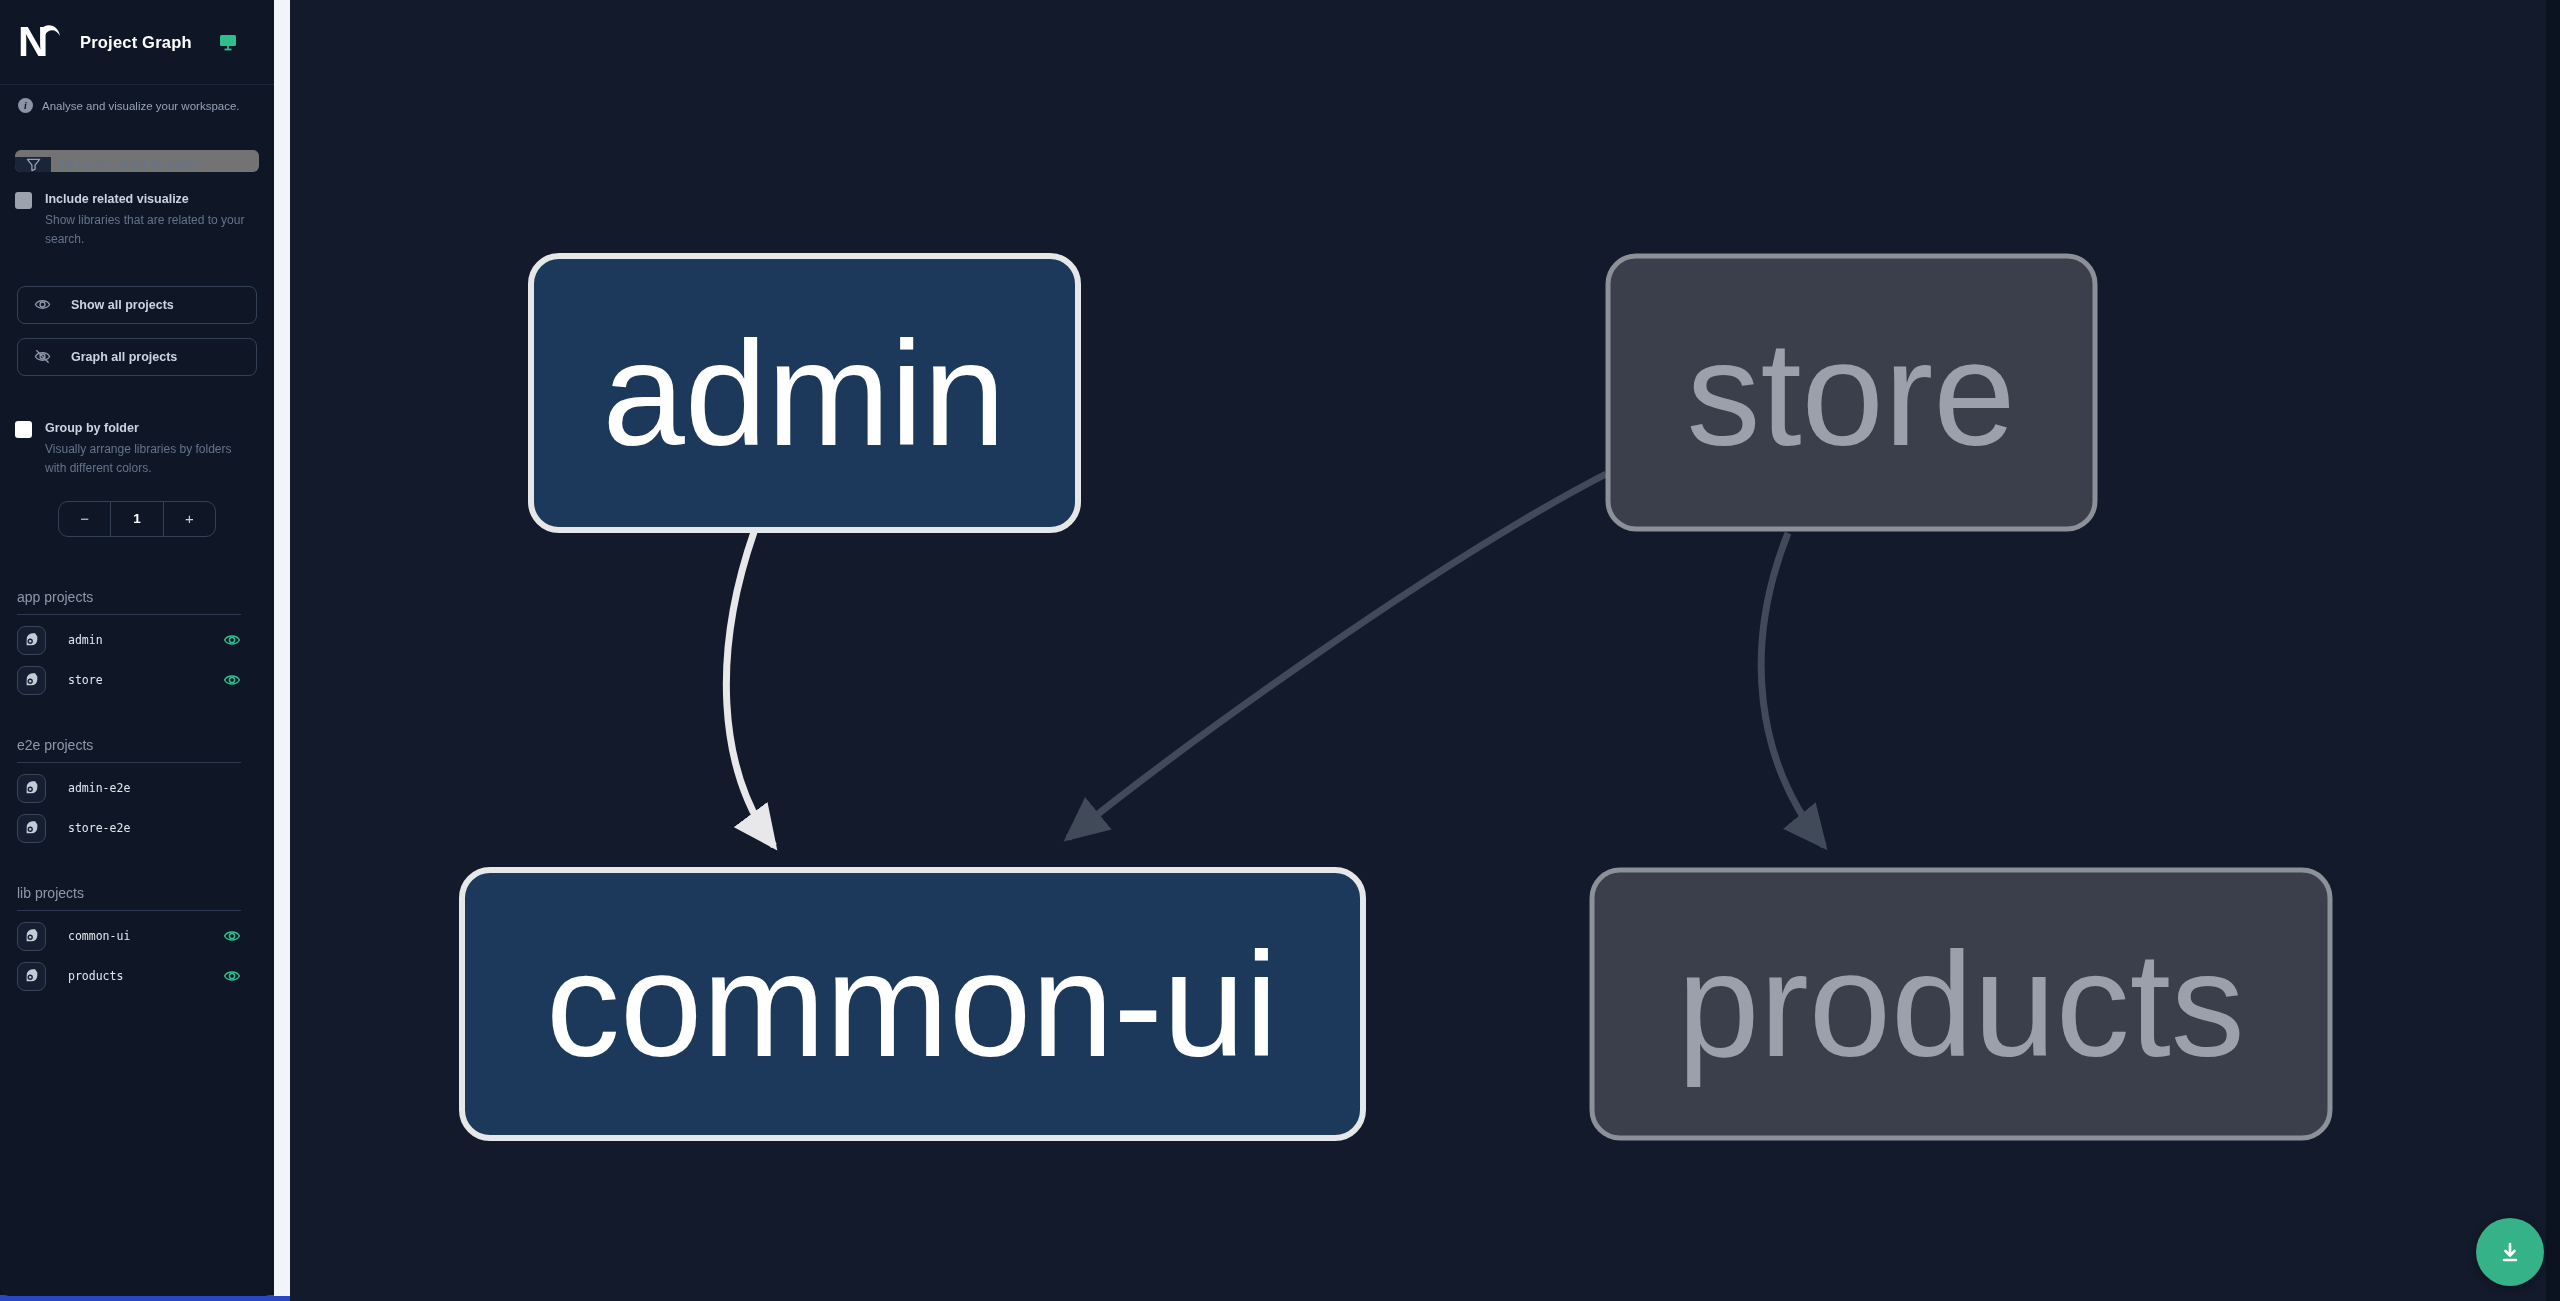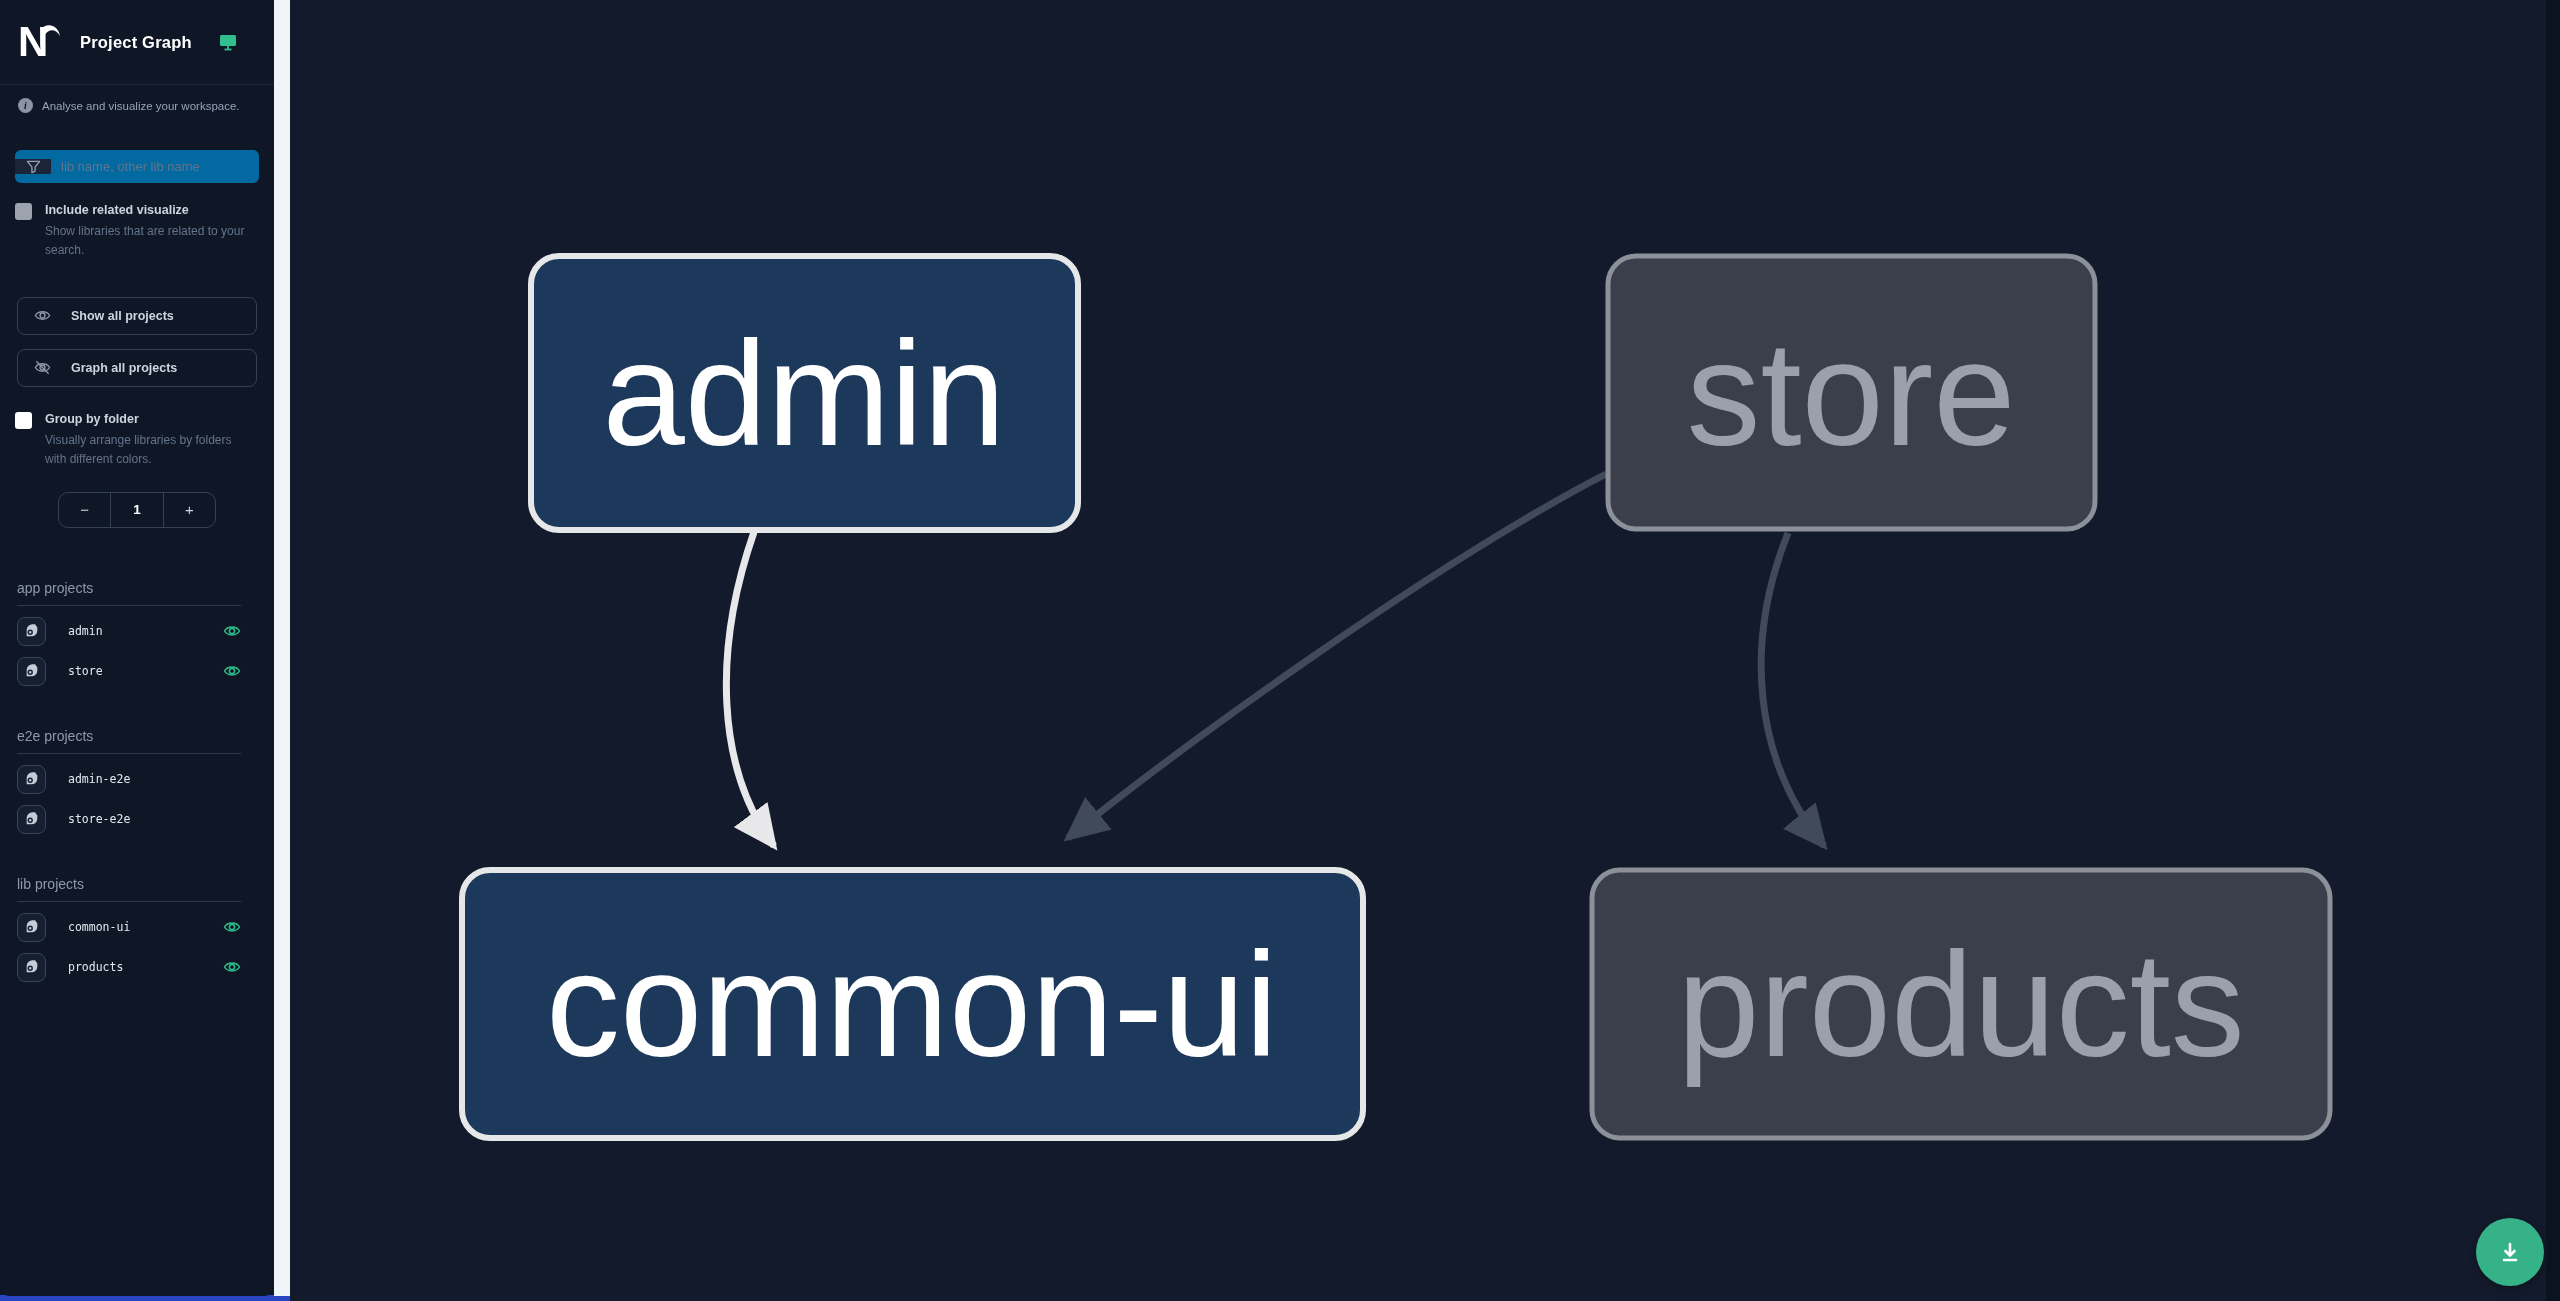--- a/index.html
+++ b/index.html
@@ -16,21 +16,21 @@
   .sb-header { height:84px; display:flex; align-items:center; padding:0 18px; }
   .nx-logo { width:44px; height:44px; flex:0 0 auto; }
   .sb-title { margin-left:18px; color:#ffffff; font-size:16.5px; font-weight:700; letter-spacing:.2px; }
   .theme-btn { margin-left:26px; width:20px; height:20px; color:#2fbf8f; cursor:pointer; }
 
   .sb-tagline { border-top:1px solid #1d2739; padding:13px 18px 15px 18px; display:flex; align-items:center; gap:9px;
                 color:#94a3b8; font-size:11.5px; }
   .info-icon { width:15px; height:15px; border-radius:50%; background:#8b93a5; color:#0f1726; font-size:10px; font-weight:700;
                display:flex; align-items:center; justify-content:center; font-family:"Liberation Serif", serif; font-style:italic; flex:0 0 auto; }
 
-  .filter-box { margin:22px 15px 0 15px; height:33px; display:flex; align-items:center; background:#0369a1; border-radius:6px; overflow:hidden; }
+  .filter-box { margin:22px 15px 0 15px; height:22px; display:flex; align-items:flex-end; background:#737373; border-radius:6px; overflow:hidden; }
   .filter-icon-cell { width:36px; display:flex; align-items:center; justify-content:center; background:#1b2539; color:#96a0b3; }
   .filter-box input { flex:1; background:transparent; border:none; outline:none; padding:0 10px; color:#cbd5e1; font-size:13px; font-family:"Liberation Sans", sans-serif; }
   .filter-box input::placeholder { color:#64748b; }
 
   .cb-row { display:flex; gap:13px; padding:0 15px; }
   .cb-row.m1 { margin-top:19px; }
   .cb { width:17px; height:17px; border-radius:3px; flex:0 0 auto; margin-top:1px; cursor:pointer; }
   .cb.gray { background:#9ca3af; }
   .cb.white { background:#ffffff; }
   .cb.checked { background:#37b68c; display:flex; align-items:center; justify-content:center; }
@@ -130,21 +130,21 @@
 
     <button class="sb-btn">
       <svg class="ic" viewBox="0 0 18 18" fill="none" stroke="currentColor" stroke-width="1.5">
         <path d="M1.5 9 C4.5 3.8 13.5 3.8 16.5 9 C13.5 14.2 4.5 14.2 1.5 9 Z"></path>
         <circle cx="9" cy="9" r="2.6"></circle>
         <line x1="2.5" y1="2.5" x2="15.5" y2="15.5"></line>
       </svg>
       <span class="lbl">Graph all projects</span>
     </button>
 
-    <div class="cb-row" style="margin-top:24px">
+    <div class="cb-row" style="margin-top:44px">
       <span class="cb white"></span>
       <span class="cb-text">
         <div class="cb-label">Group by folder</div>
         <div class="cb-desc">Visually arrange libraries by folders with different colors.</div>
       </span>
     </div>
 
 
     <div class="counter">
       <span class="seg">−</span>

